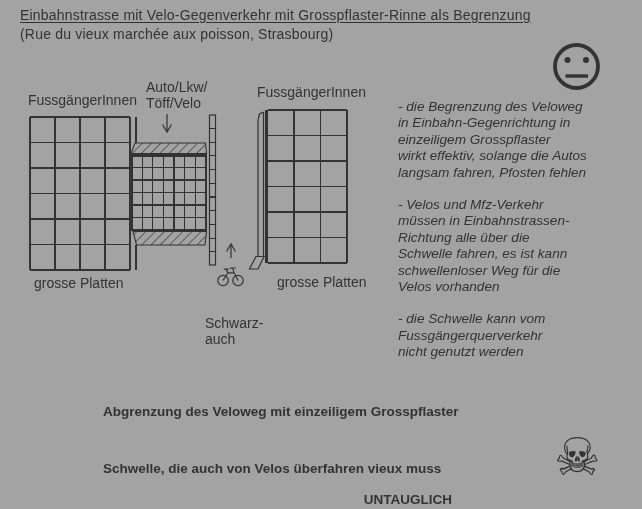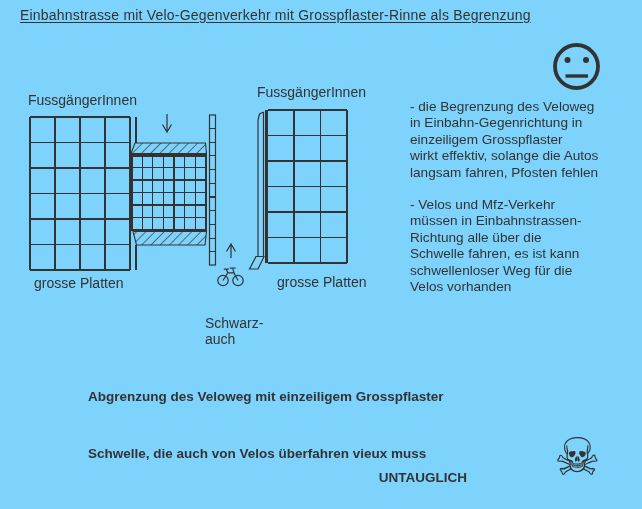--- a/index.html
+++ b/index.html
@@ -1,42 +1,43 @@
 <!DOCTYPE html>
 <html><head>
 <meta charset="utf-8">
 <style>
   html,body{margin:0;padding:0;background:#fff;}
   .page{
-    position:relative;width:642px;height:509px;background:#7dd3fc;overflow:hidden;
+    position:relative;width:642px;height:509px;background:#a3a3a3;overflow:hidden;
     font-family:"Liberation Sans","DejaVu Sans",sans-serif;color:#333;
   }
   .abs{position:absolute;}
   .title-block{left:20px;top:6px;font-size:14px;line-height:18.5px;letter-spacing:.2px;}
   .u{text-decoration:underline;text-underline-offset:2px;}
   .dlabel{font-size:14px;line-height:15.5px;white-space:pre-line;}
   .notes{left:394px;top:99px;width:245px;font-size:13.6px;line-height:16.4px;}
-  .note{white-space:pre-line;margin:0 0 16px 16px;}
+  .note{white-space:pre-line;margin:0 0 16px 4px;font-style:italic;}
   .concl-1{left:88px;top:389px;width:386px;}
   .concl-2{left:88px;top:446px;width:379px;}
-  .concl p{margin:0;font-weight:bold;font-size:13.5px;line-height:16px;}
+  .concl p{margin:15px;font-weight:bold;font-size:13.5px;line-height:16px;}
   .concl p.verdict{text-align:right;margin-top:8px;}
   .skull{left:554px;top:431px;font-size:52px;line-height:1;font-family:"DejaVu Sans",sans-serif;color:#333;}
   svg{position:absolute;left:0;top:0;}
   .gridline{stroke:#333;stroke-width:1.1;fill:none;shape-rendering:crispEdges;}
   .thick{stroke:#333;stroke-width:2.6;fill:none;shape-rendering:crispEdges;}
   .thin{stroke:#333;stroke-width:1.2;fill:none;}
 </style>
 </head>
 <body>
 
 <div class="page">
 
   <div class="abs title-block">
     <div><span class="u">Einbahnstrasse mit Velo-Gegenverkehr mit Grosspflaster-Rinne als Begrenzung</span></div>
+    <div>(Rue du vieux marchée aux poisson, Strasbourg)</div>
   </div>
 
   <svg width="642" height="509" viewBox="0 0 642 509">
     <defs>
       <pattern id="hatch" width="6.5" height="6.5" patternUnits="userSpaceOnUse" patternTransform="rotate(45)">
         <line x1="0" y1="0" x2="0" y2="6.5" stroke="#333" stroke-width="1.3"></line>
       </pattern>
     </defs>
 
     <g>
@@ -89,38 +90,43 @@
 
     <g>
       <circle cx="576.5" cy="66.5" r="21.5" fill="none" stroke="#333" stroke-width="3.8"></circle>
       <circle cx="567.5" cy="60" r="3" fill="#333"></circle>
       <circle cx="586" cy="60" r="3" fill="#333"></circle>
       <path d="M565.5 76H588" stroke="#333" stroke-width="3.4" fill="none"></path>
     </g>
   </svg>
 
   <div class="abs dlabel" style="left:28px;top:93px;">FussgängerInnen</div>
+  <div class="abs dlabel" style="left:146px;top:80px;">Auto/Lkw/
+Töff/Velo</div>
   <div class="abs dlabel" style="left:257px;top:85px;">FussgängerInnen</div>
   <div class="abs dlabel" style="left:34px;top:276px;">grosse Platten</div>
   <div class="abs dlabel" style="left:205px;top:316px;">Schwarz-
 auch</div>
   <div class="abs dlabel" style="left:277px;top:275px;">grosse Platten</div>
 
   <div class="abs notes">
     <p class="note">- die Begrenzung des Veloweg
 in Einbahn-Gegenrichtung in
 einzeiligem Grosspflaster
 wirkt effektiv, solange die Autos
 langsam fahren, Pfosten fehlen</p>
     <p class="note">- Velos und Mfz-Verkehr
 müssen in Einbahnstrassen-
 Richtung alle über die
 Schwelle fahren, es ist kann
 schwellenloser Weg für die
 Velos vorhanden</p>
+    <p class="note">- die Schwelle kann vom
+Fussgängerquerverkehr
+nicht genutzt werden</p>
   </div>
 
   <div class="abs concl concl-1">
     <p>Abgrenzung des Veloweg mit einzeiligem Grosspflaster</p>
   </div>
   <div class="abs concl concl-2">
     <p>Schwelle, die auch von Velos überfahren vieux muss</p>
     <p class="verdict">UNTAUGLICH</p>
   </div>
 

